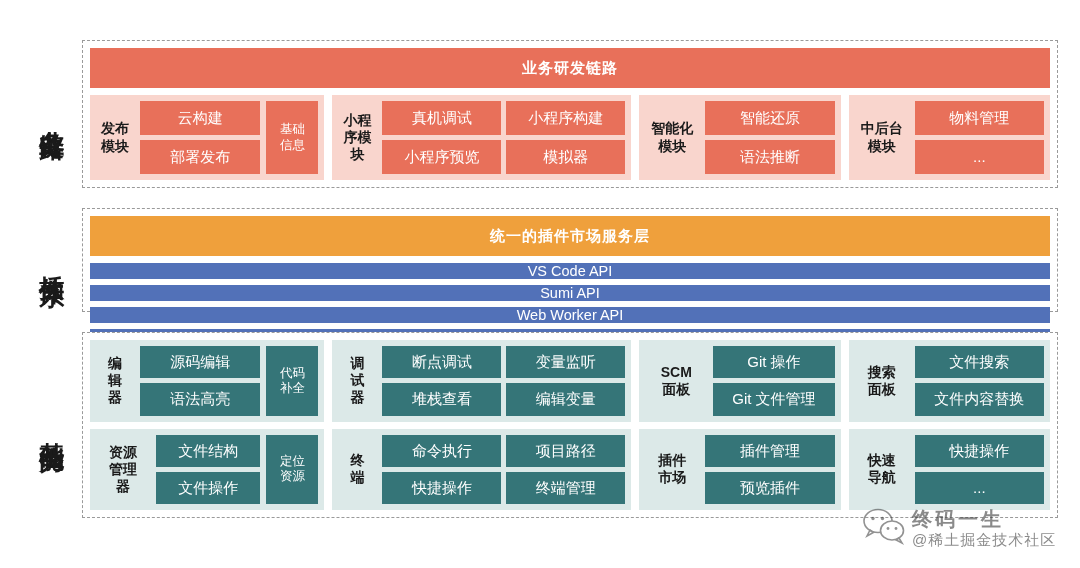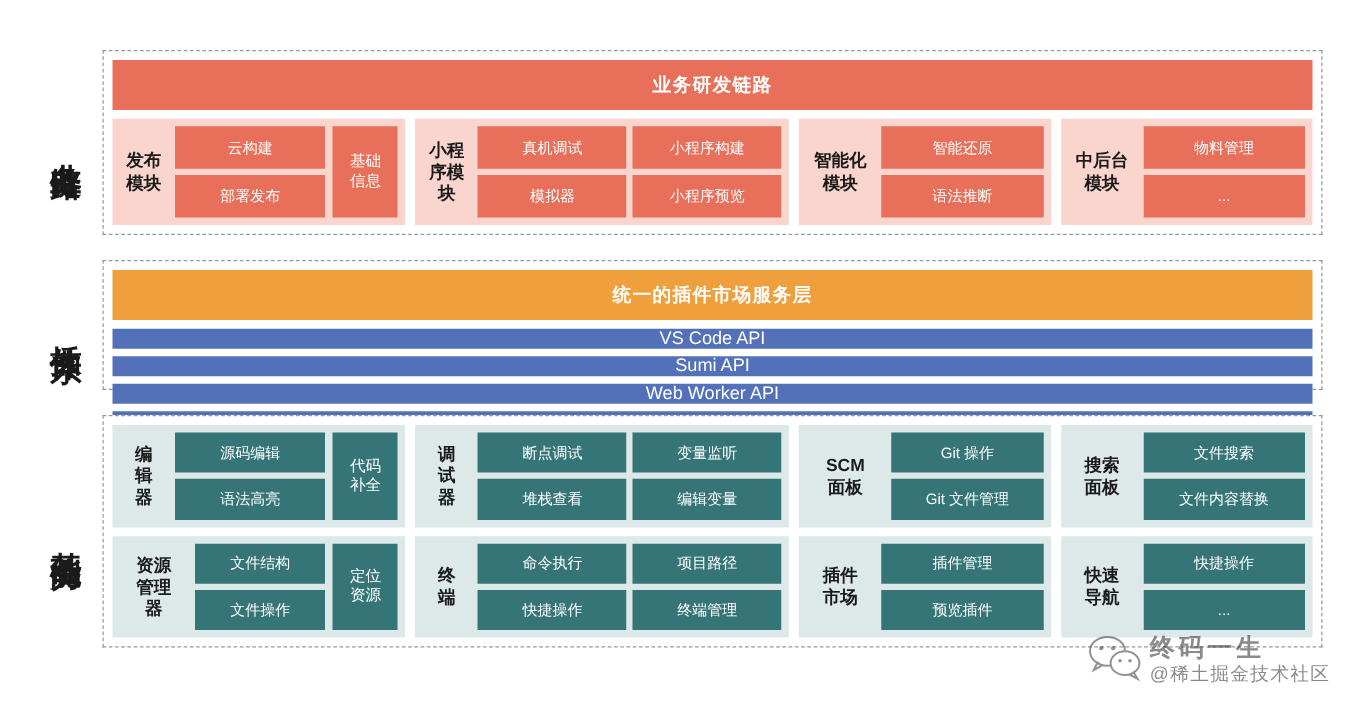--- a/index.html
+++ b/index.html
@@ -101,21 +101,21 @@
     gap: 5px;
   }
   .cell-grid.g1x2 { grid-template-columns: 1fr; grid-template-rows: 1fr 1fr; }
   .cell-grid.g2x2 { grid-template-columns: 1fr 1fr; grid-template-rows: 1fr 1fr; }
 
   .cell {
     display: flex;
     align-items: center;
     justify-content: center;
     color: #ffffff;
-    font-size: 12px;
+    font-size: 15px;
     text-align: center;
     line-height: 1.2;
     padding: 2px 3px;
   }
   .cell.coral { background: #E8705A; }
   .cell.teal  { background: #357578; }
 
   .side-cell {
     flex: 0 0 auto;
     width: 52px;
@@ -152,21 +152,20 @@
     position: absolute;
     right: 8px;
     bottom: 4px;
     width: 210px;
     height: 72px;
     opacity: 0.55;
     pointer-events: none;
     display: flex;
     align-items: center;
     gap: 4px;
-    justify-content: center;
   }
   #watermark .wm-text {
     display: flex;
     flex-direction: column;
     justify-content: center;
     color: #2b2b2b;
   }
   #watermark .wm-main {
     font-size: 20px;
     font-weight: bold;
@@ -202,22 +201,22 @@
 信息</div>
         </div>
 
         <div class="module coral" style="flex:3.12;">
           <div class="module-title narrow">小程
 序模
 块</div>
           <div class="cell-grid g2x2">
             <div class="cell coral">真机调试</div>
             <div class="cell coral">小程序构建</div>
+            <div class="cell coral">小程序预览</div>
             <div class="cell coral">模拟器</div>
-            <div class="cell coral">小程序预览</div>
           </div>
         </div>
 
         <div class="module coral" style="flex:2.06;">
           <div class="module-title wide">智能化
 模块</div>
           <div class="cell-grid g1x2">
             <div class="cell coral">智能还原</div>
             <div class="cell coral">语法推断</div>
           </div>

